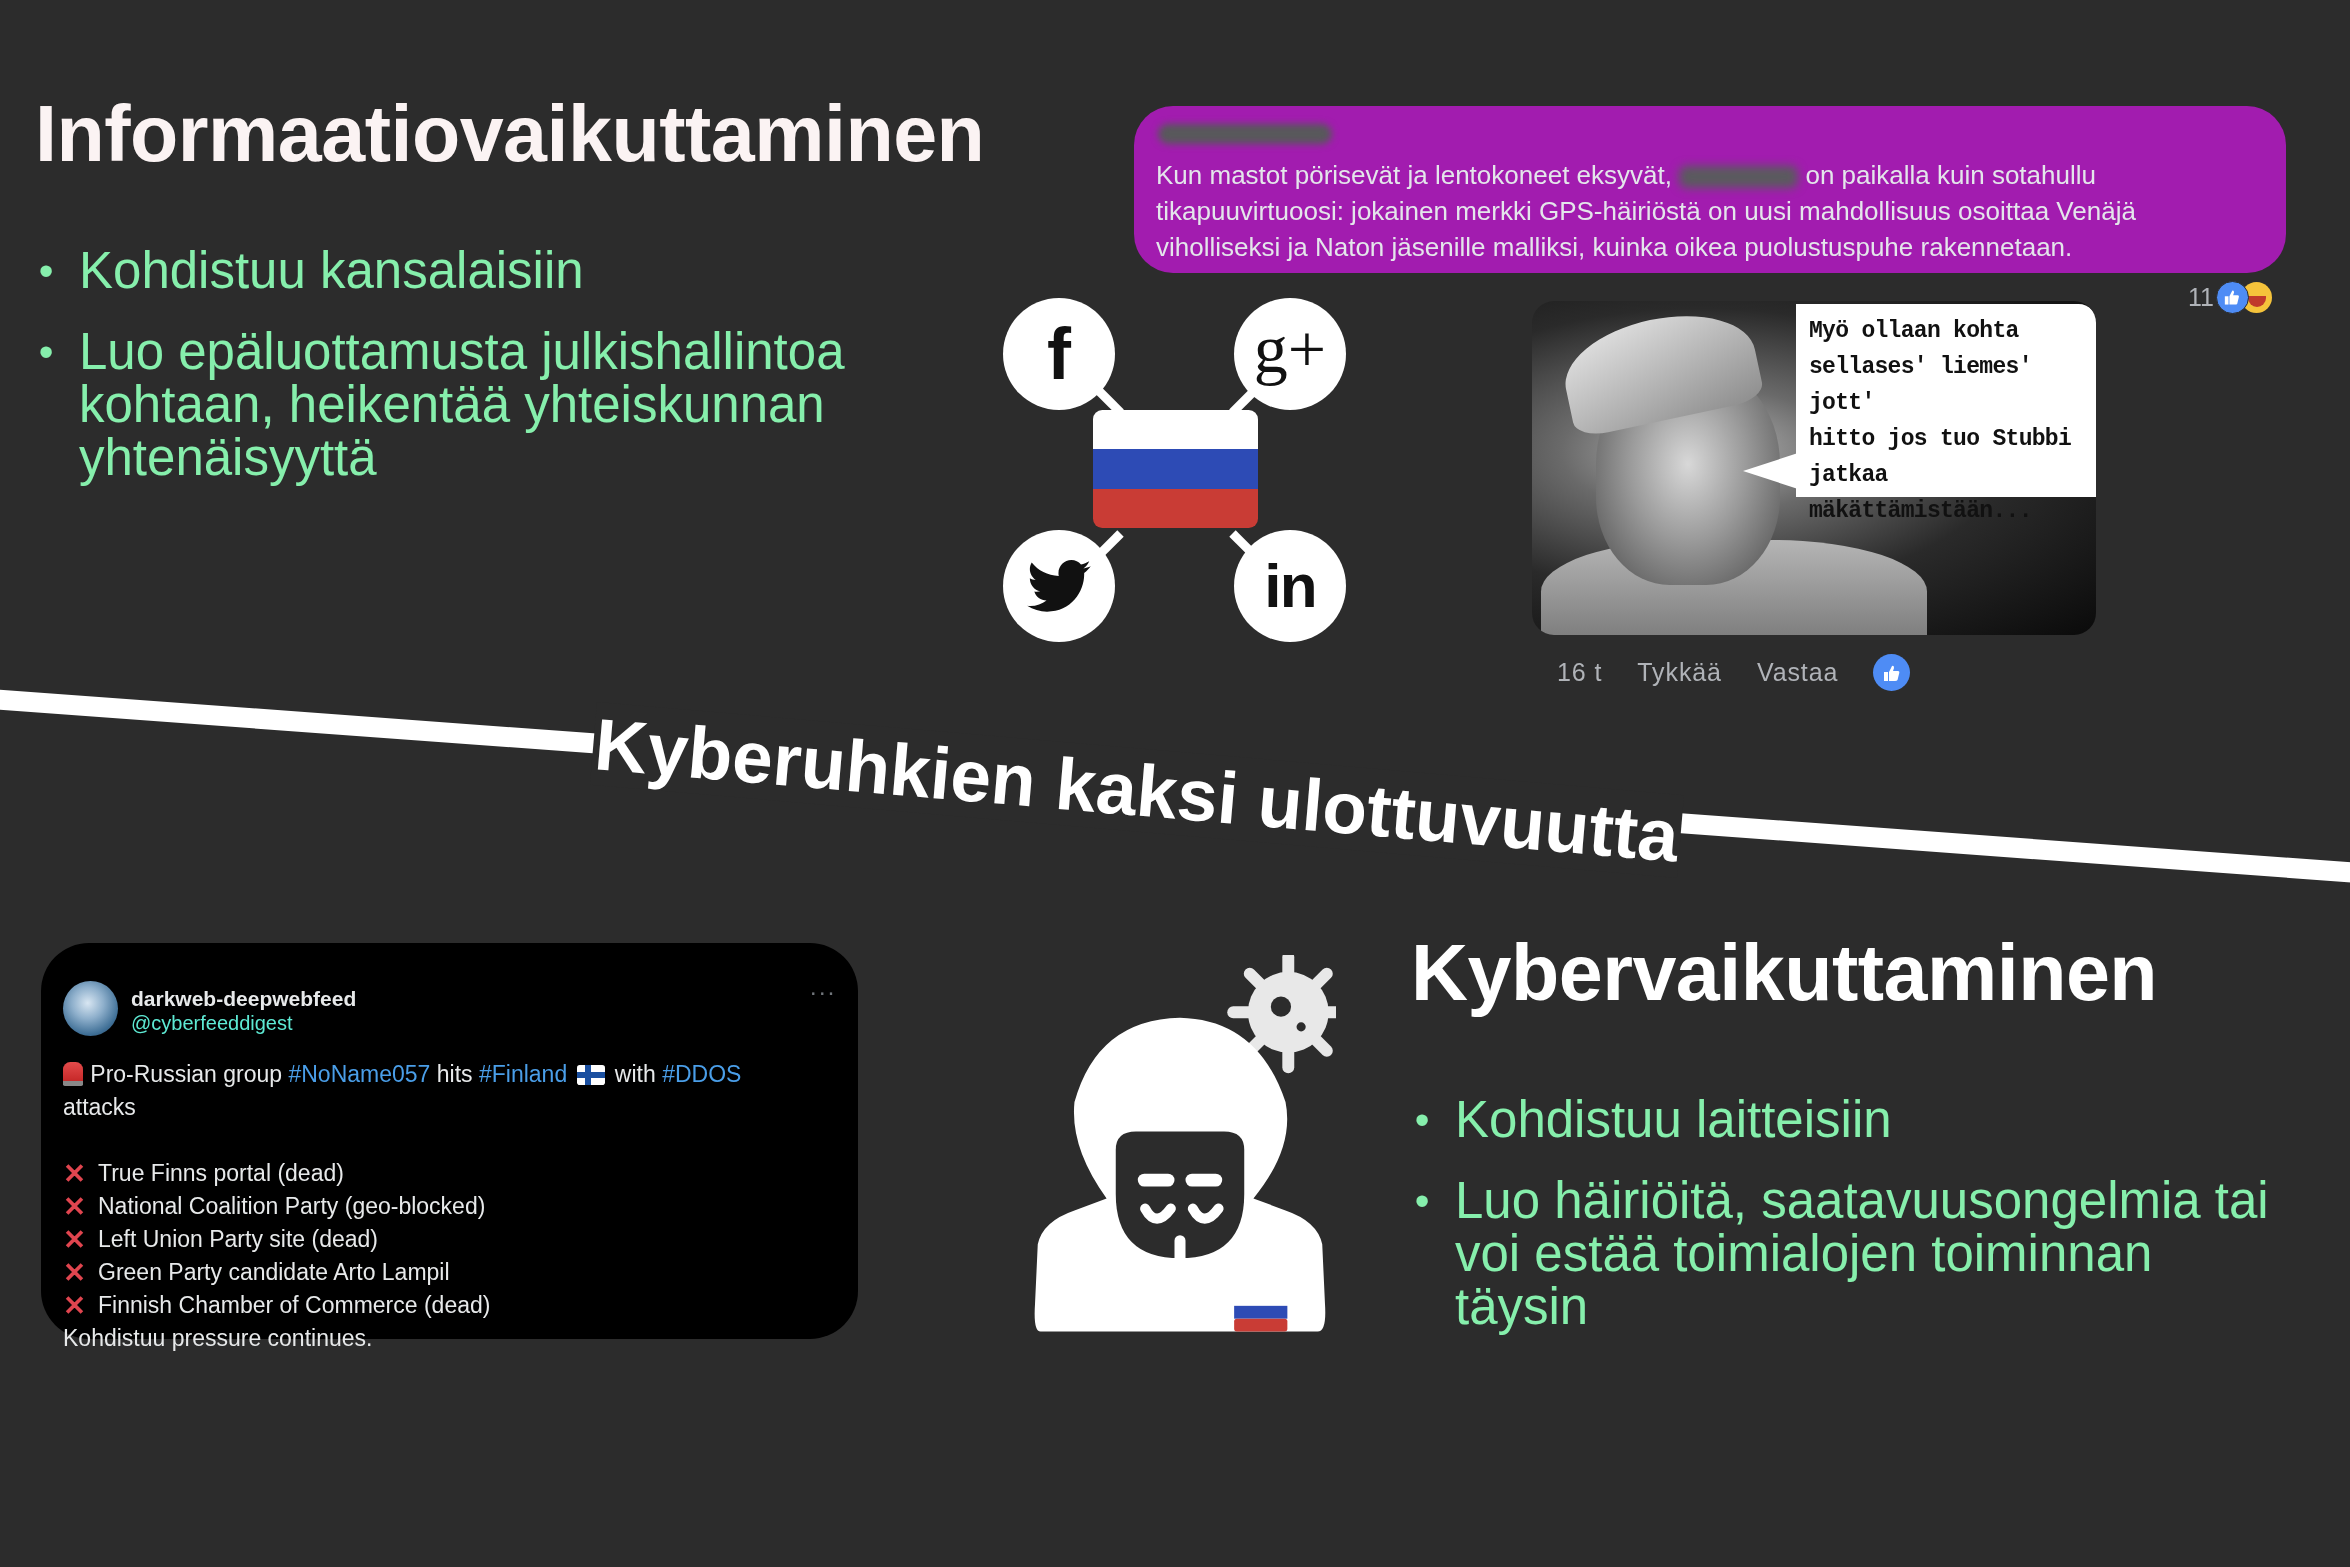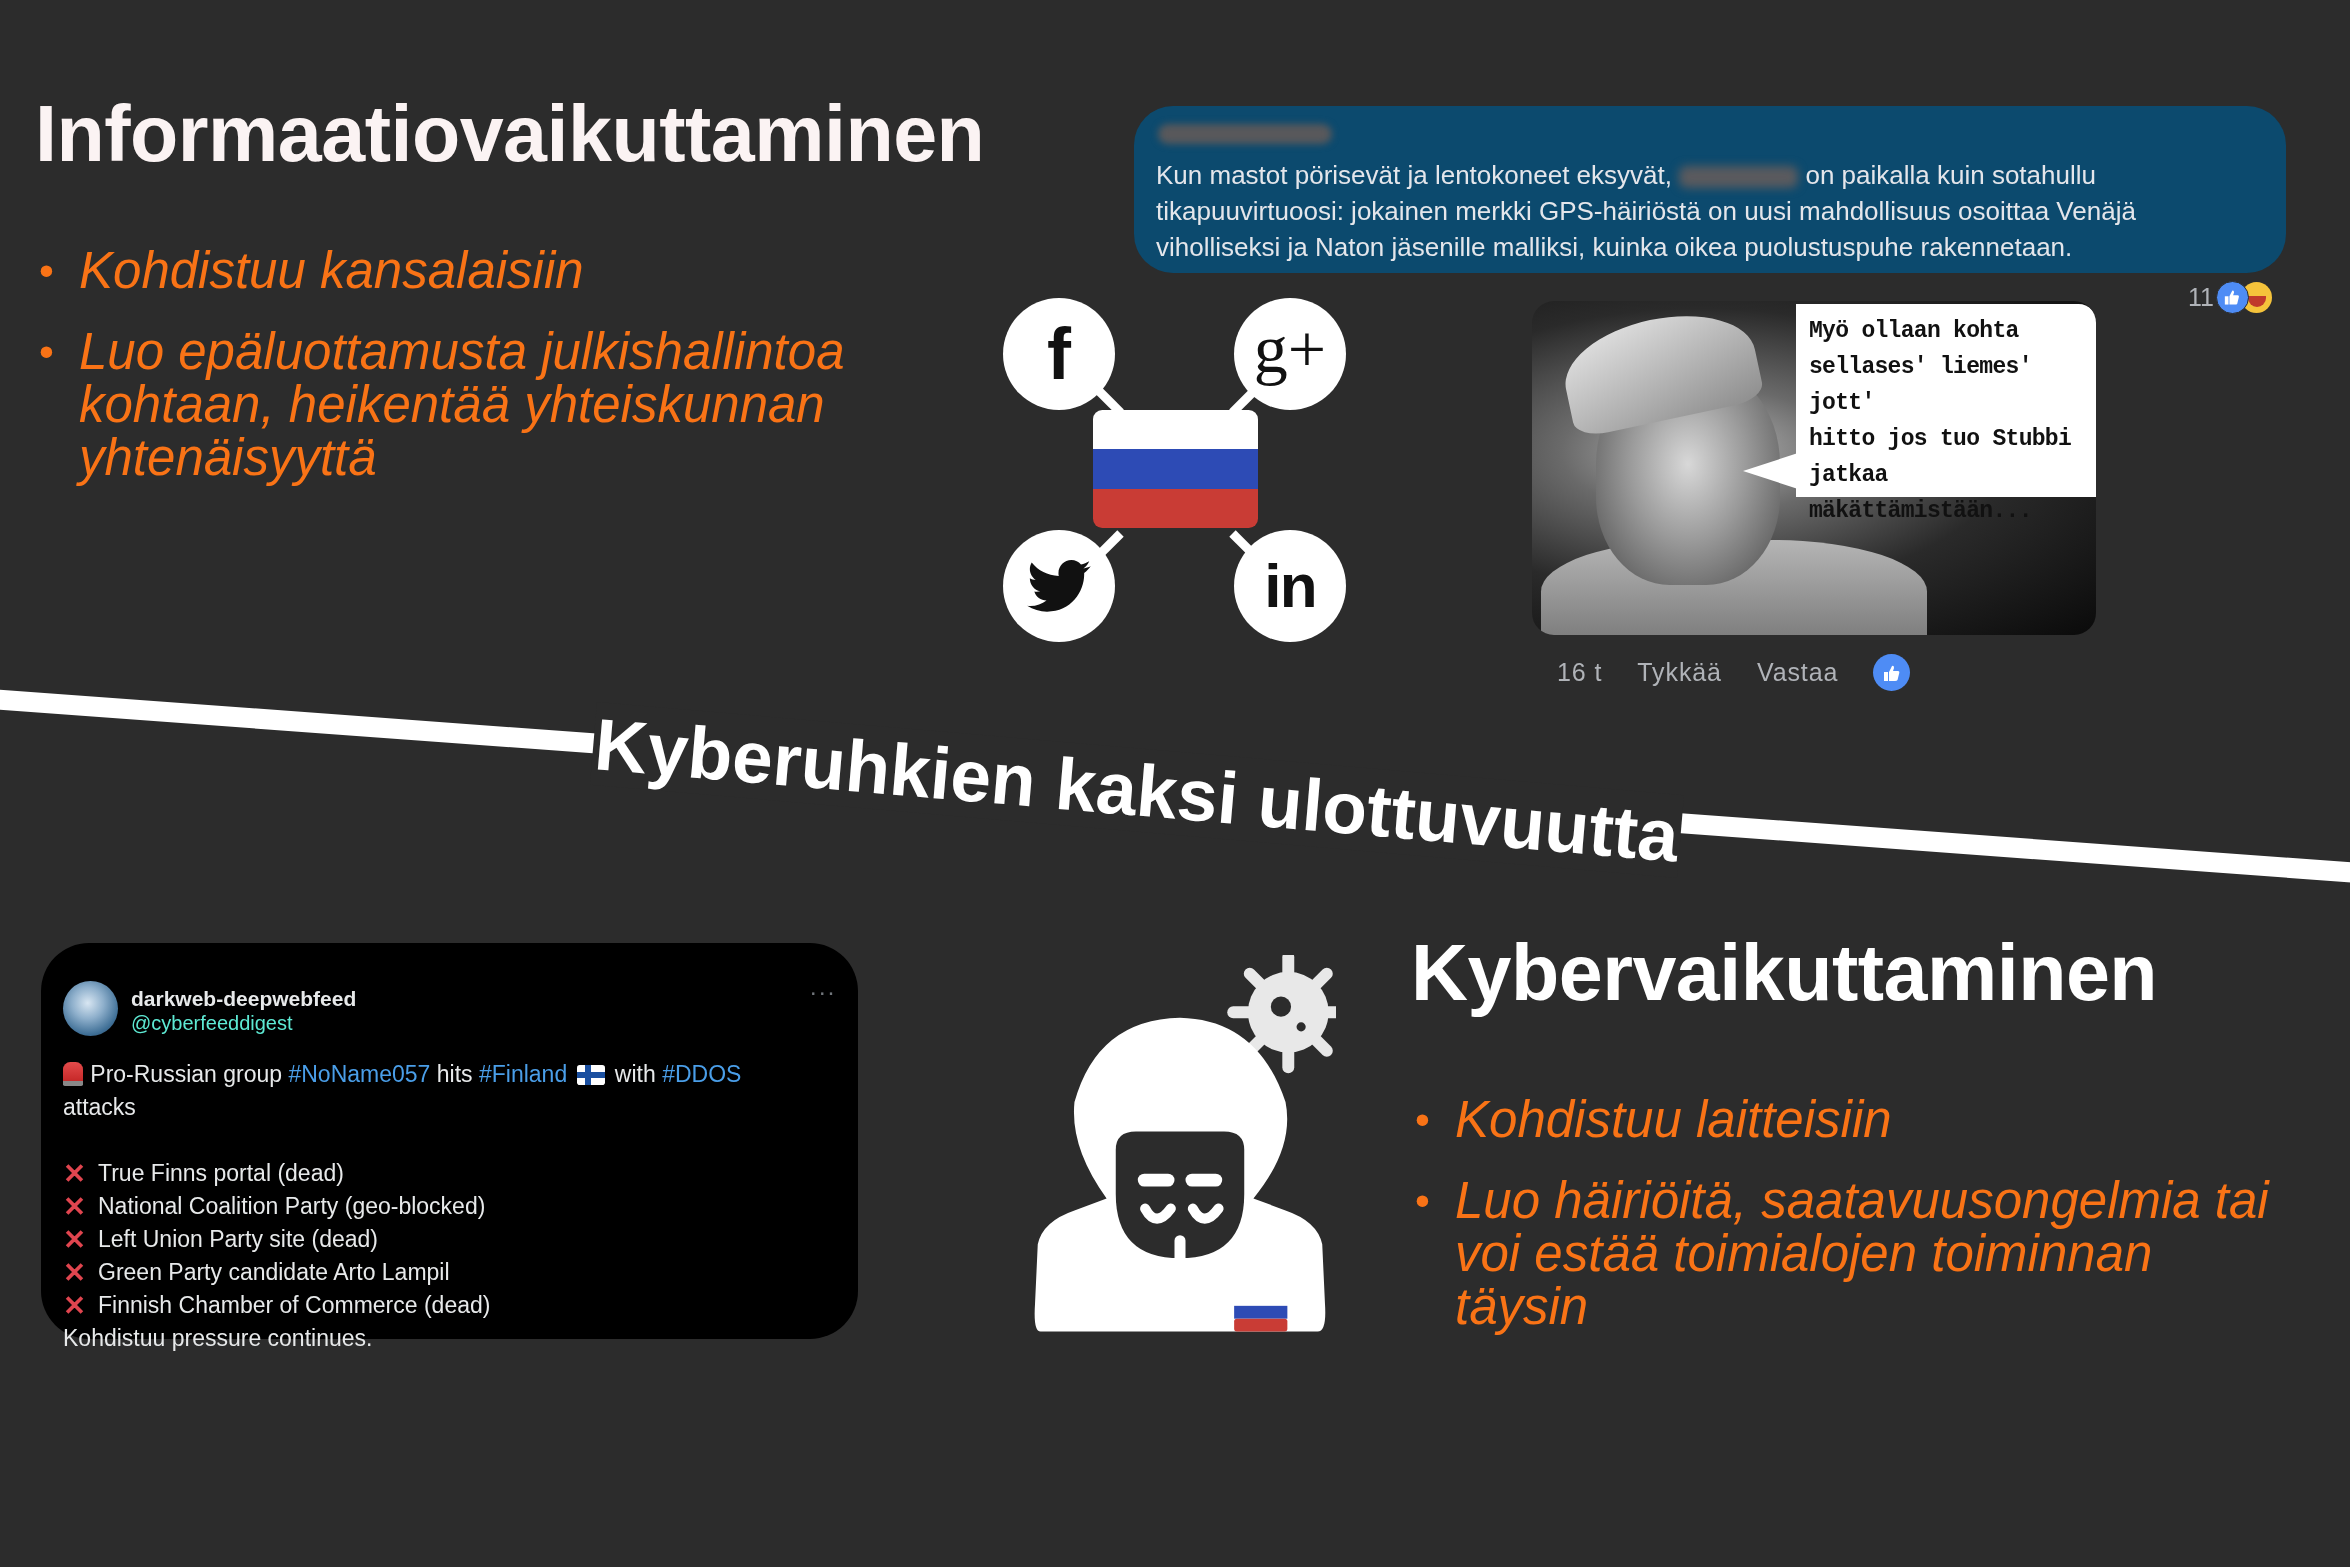--- a/index.html
+++ b/index.html
@@ -5,28 +5,28 @@
   html, body { margin:0; padding:0; }
   body {
     width:2351px; height:1568px; overflow:hidden; position:relative;
     background:#2c2c2c; color:#fff;
     font-family:"Liberation Sans", sans-serif;
   }
   .abs { position:absolute; }
   .title {
     font-weight:bold; font-size:79px; letter-spacing:-0.5px; color:#fbf3f3; white-space:nowrap;
   }
-  .bullets { list-style:none; margin:0; padding:0; font-size:51px; line-height:53px; color:#f97316;font-style:italic; }
+  .bullets { list-style:none; margin:0; padding:0; font-size:51px; line-height:53px; color:#86efac; }
   .bullets li { position:relative; padding-left:44px; margin-bottom:27.5px; }
   .bullets li::before { content:"•"; position:absolute; left:3.7px; top:0; font-size:42px; }
 
   
   .fb-comment {
     left:1134px; top:106px; width:1152px; height:167px; border-radius:39px;
-    background:#0c4a6e; box-sizing:border-box; padding:16.5px 22px 0 22px;
+    background:#a21caf; box-sizing:border-box; padding:16.5px 22px 0 22px;
   }
   .fb-author-blur {
     width:174px; height:20px; border-radius:10px; background:#58585b; filter:blur(3.7px); margin:1.8px 0 13px 1.8px;
   }
   .fb-text { font-size:26px; line-height:36px; color:#e4e6eb; }
   .blurred-name {
     display:inline-block; width:119px; height:22px; background:#5a5a5e; filter:blur(4.6px); vertical-align:middle; border-radius:7.3px;
   }
   .reactions { left:2188px; top:281px; display:flex; align-items:center; }
   .reactions .count { font-size:25px; color:#b0b3b8; margin-right:1.8px; }

